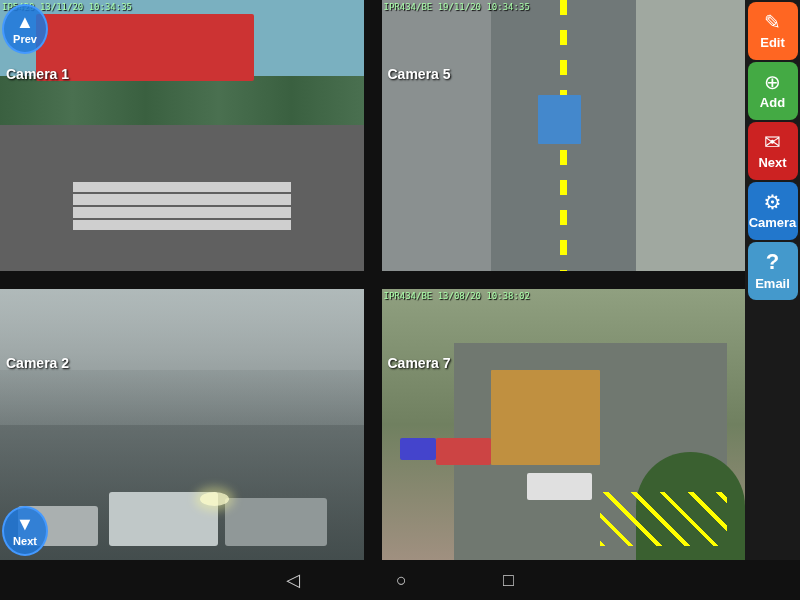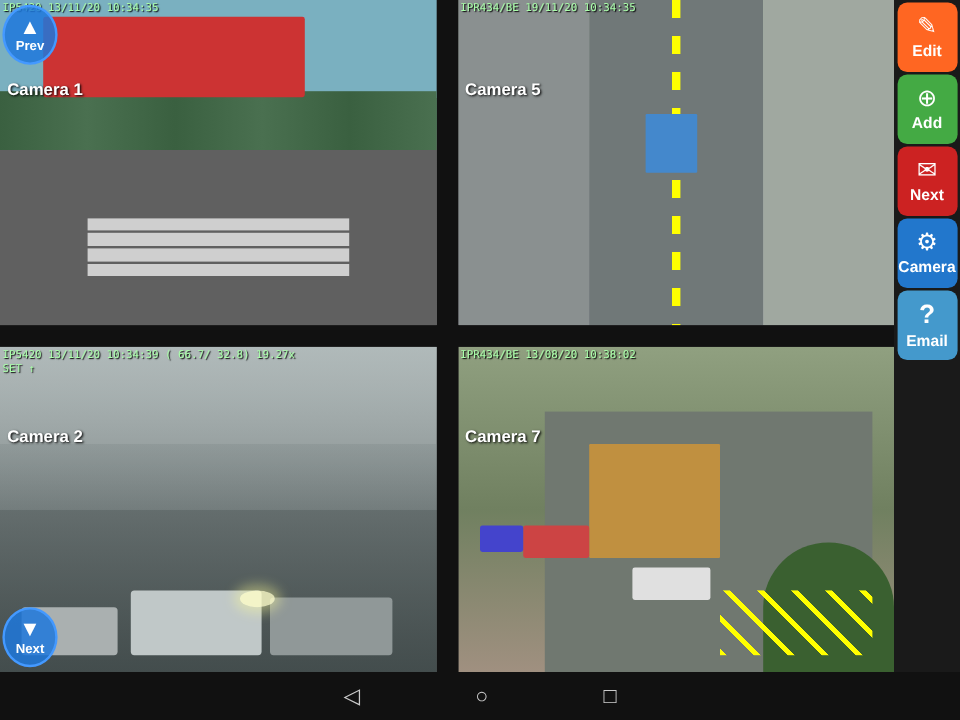--- a/index.html
+++ b/index.html
@@ -404,24 +404,20 @@
       </div>
 
       <div class="camera-cell">
         <div class="camera-bg cam3-bg">
           <div class="cam3-cars"></div>
           <div class="cam3-car1"></div>
           <div class="cam3-car2"></div>
           <div class="cam3-car3"></div>
           <div class="cam3-fog"></div>
           <div class="cam3-lights"></div>
-        </div>
-        <div class="camera-info">
-          <div>IP5420  13/11/20  10:34:39  ( 66.7/ 32.8)  19.27x</div>
-          <div>SET ↑</div>
         </div>
         <div class="camera-label">Camera 2</div>
       </div>
 
       <div class="camera-cell">
         <div class="camera-bg cam4-bg">
           <div class="cam4-lot"></div>
           <div class="cam4-building"></div>
           <div class="cam4-car1"></div>
           <div class="cam4-car2"></div>

